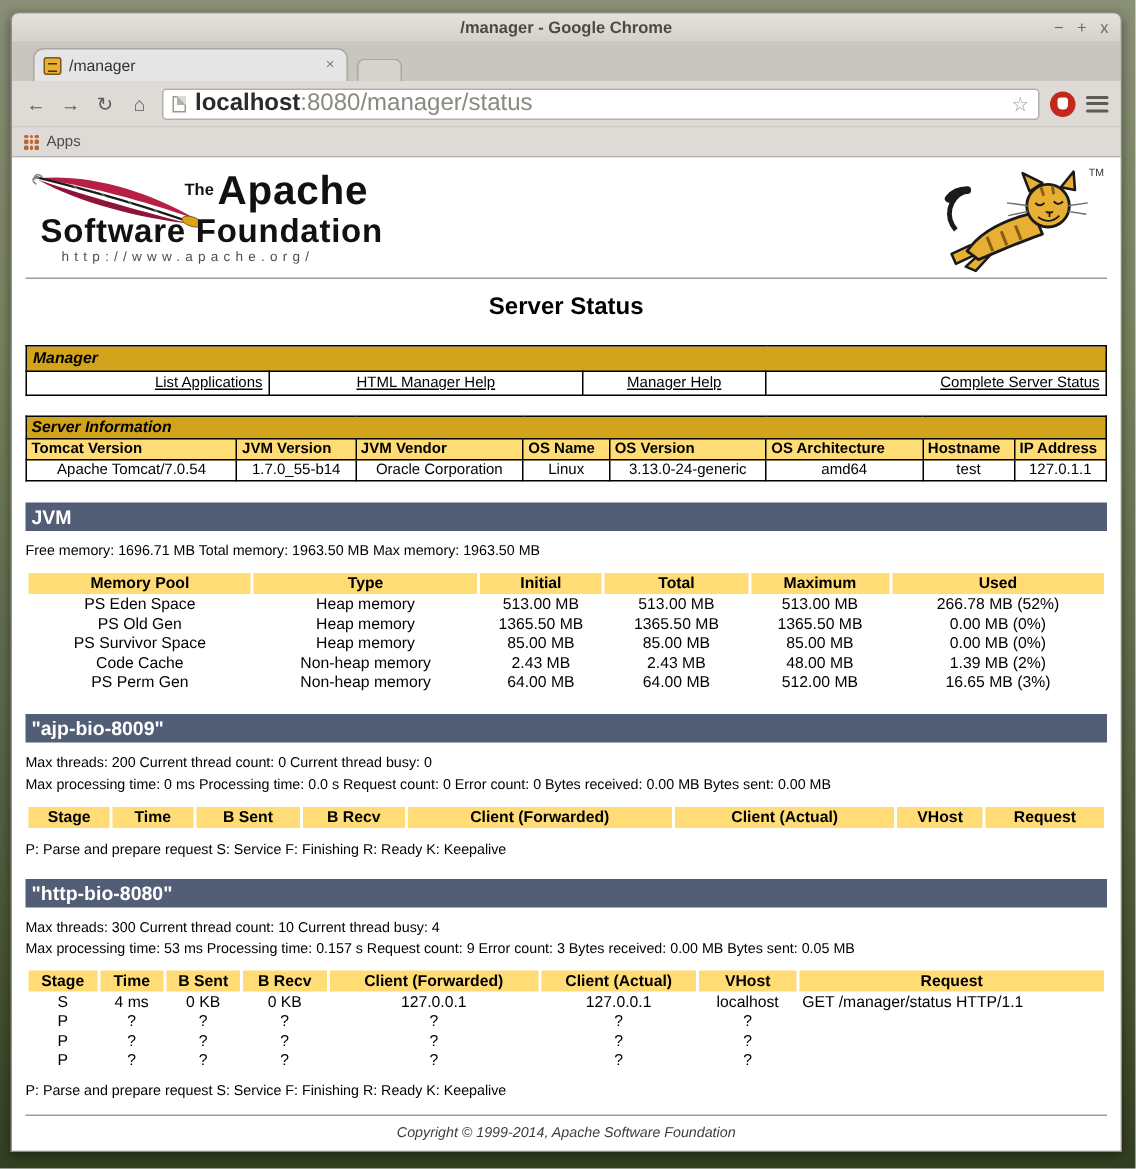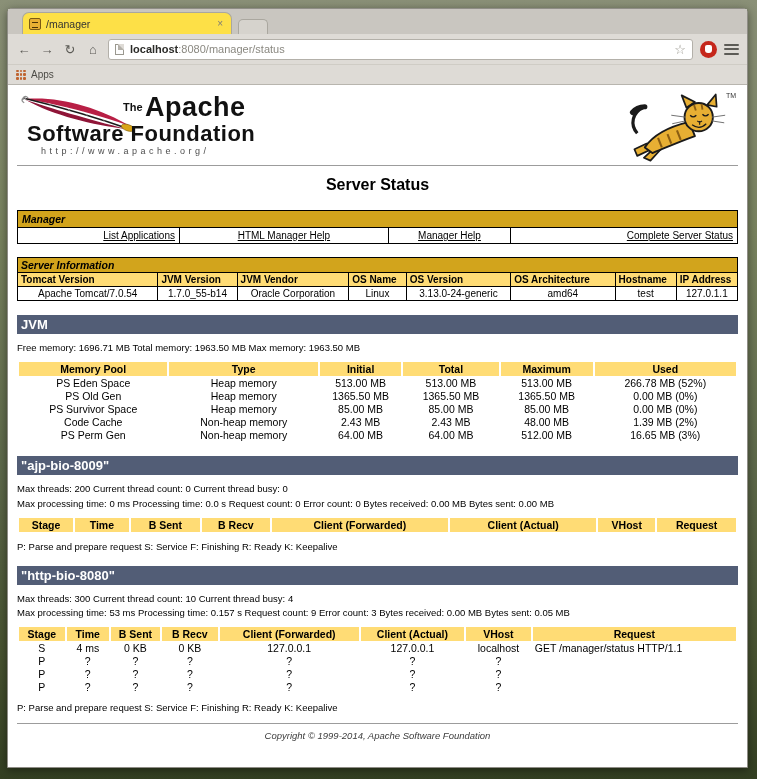--- a/index.html
+++ b/index.html
@@ -26,21 +26,21 @@
     position:absolute; left:0; right:0; text-align:center;
     font-size:11px; font-weight:bold; color:#4a4a46;
   }
   .win-controls { position:absolute; right:8px; top:0; height:20px; display:flex; gap:9px; align-items:center; }
   .win-controls span { font-size:11px; color:#6b6a65; cursor:default; line-height:1; }
 
   .tabstrip {
     height:25px; background:#c9c6c0; display:flex; align-items:flex-end; padding-left:14px;
   }
   .tab {
-    width:210px; height:22px; background:#fde047; border:1px solid #a9a7a0; border-bottom:none;
+    width:210px; height:22px; background:#e5e5e5; border:1px solid #a9a7a0; border-bottom:none;
     border-radius:7px 7px 0 0; display:flex; align-items:center; padding:0 6px; gap:5px;
   }
   .favicon {
     width:12px; height:12px; background:#e7af33; border:1px solid #7a5a14; border-radius:2px;
     position:relative; flex:none;
   }
   .favicon::after{ content:""; position:absolute; left:2px; top:3px; width:6px; height:4px;
     border-top:1px solid #4a3205; border-bottom:1px solid #4a3205; }
   .tab-title { font-size:10.5px; color:#333; flex:1; white-space:nowrap; overflow:hidden; }
   .tab-close { font-size:10px; color:#7e7c76; padding:0 2px; }
@@ -52,21 +52,21 @@
     border-bottom:1px solid #cfccc5;
   }
   .nav-btn { font-size:13px; color:#5c5b56; width:16px; text-align:center; line-height:1; cursor:default; }
   .omnibox {
     flex:1; height:21px; background:#fff; border:1px solid #b3b0a9; border-radius:3px;
     display:flex; align-items:center; padding:0 6px; gap:6px;
   }
   .page-ico { width:9px; height:11px; border:1px solid #9a988f; background:#fdfdfd; position:relative; flex:none; }
   .page-ico::after { content:""; position:absolute; right:-1px; top:-1px; border:3px solid;
     border-color:#dedbd6 #dedbd6 #b3b0a9 #b3b0a9; border-width:3px; }
-  .url { font-size:11px; color:#8a8880; flex:1; white-space:nowrap; overflow:hidden; }
+  .url { font-size:16px; color:#8a8880; flex:1; white-space:nowrap; overflow:hidden; }
   .url b { color:#2b2b28; font-weight:bold; }
   .star { font-size:13px; color:#9a988f; }
   .ext-btn { width:17px; height:17px; border-radius:50%; background:#c5271b; position:relative; flex:none; }
   .ext-btn::after { content:""; position:absolute; left:5px; top:4px; width:7px; height:8px;
     background:#fff; border-radius:2px 2px 3px 3px; }
   .menu-btn { width:15px; height:11px; display:flex; flex-direction:column; justify-content:space-between; }
   .menu-btn i { height:2px; background:#5c5b56; border-radius:1px; }
 
   .bookmarksbar {
     height:20px; background:#dedbd6; display:flex; align-items:center; gap:5px; padding:0 8px;
@@ -119,20 +119,28 @@
 
   .footer-rule { border:none; border-top:1px solid #9c9c9c; margin:10px 0 0; }
   .copyright { text-align:center; font-size:9.5px; font-style:italic; color:#3c3c3c; margin-top:6px; } .gap12 { height:13px; }
 </style>
 </head>
 <body>
 
 <div class="desktop">
   <div class="window">
 
+    <div class="titlebar">
+      <span class="title">/manager - Google Chrome</span>
+      <span class="win-controls">
+        <span>−</span>
+        <span>+</span>
+        <span>x</span>
+      </span>
+    </div>
 
     <div class="tabstrip">
       <div class="tab">
         <span class="favicon"></span>
         <span class="tab-title">/manager</span>
         <span class="tab-close">×</span>
       </div>
       <div class="newtab-stub"></div>
     </div>
 

